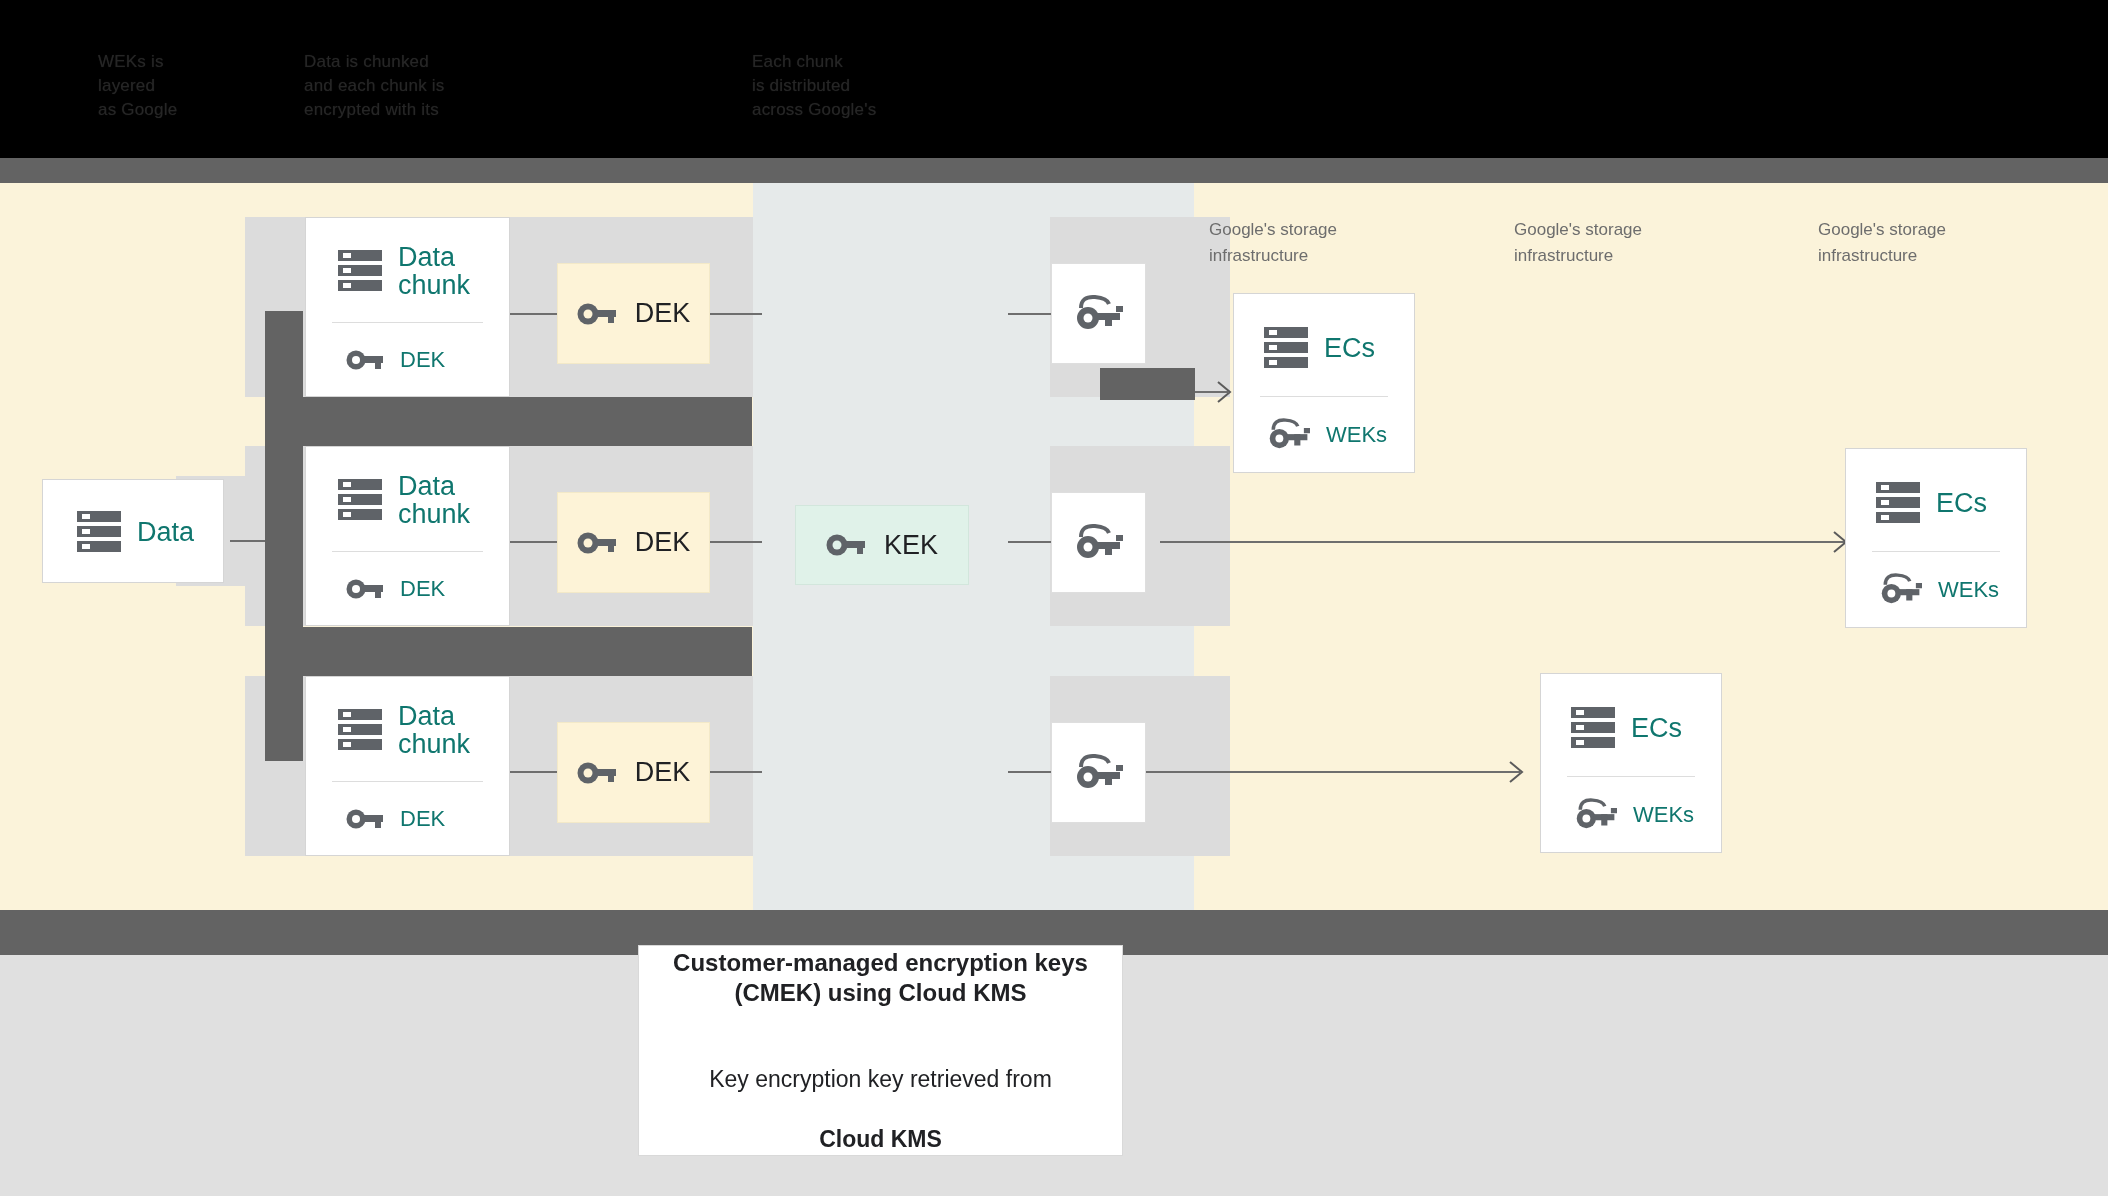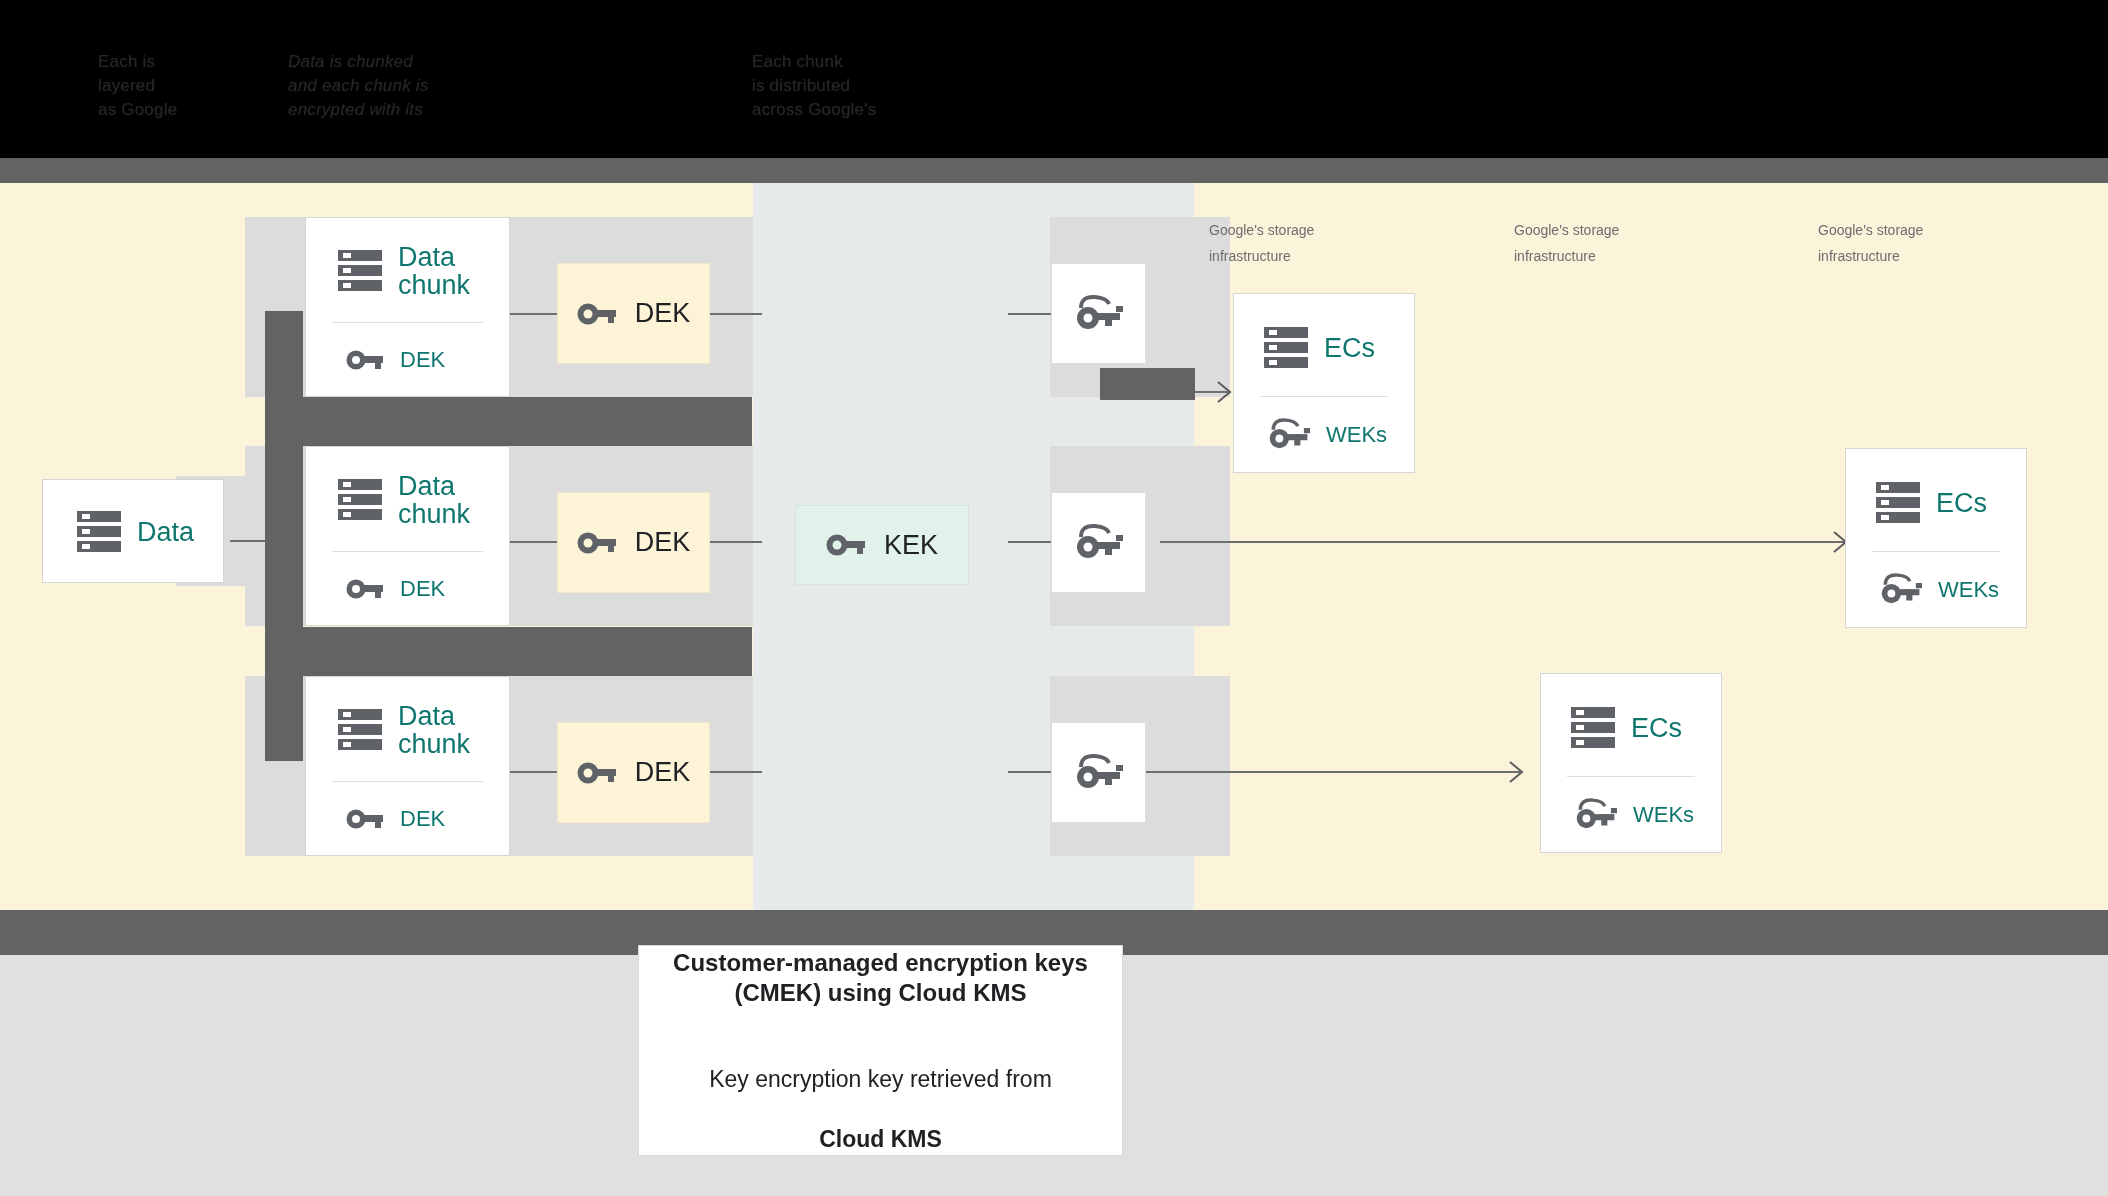--- a/index.html
+++ b/index.html
@@ -16,21 +16,21 @@
   #top-strip{
     position:absolute;left:0;top:0;width:2108px;height:158px;
     background:#000;overflow:hidden;
   }
   #top-strip .hdr-text{
     position:absolute;color:#262626;font-size:17px;line-height:24px;
     white-space:pre-line;letter-spacing:.2px;
     text-shadow:0 0 1px #1a1a1a;
   }
   #top-strip .c1{left:98px;top:50px;}
-  #top-strip .c2{left:288px;top:50px;font-style:italic;}
+  #top-strip .c2{left:304px;top:50px;}
   #top-strip .c3{left:752px;top:50px;}
   #top-strip .c4{left:1330px;top:50px;}
   #strip-bottom-bar{
     position:absolute;left:0;top:158px;width:2108px;height:25px;background:#636363;
   }
 
   
   #canvas{
     position:absolute;left:0;top:183px;width:2108px;height:727px;
     background:#fbf3da; 
@@ -79,21 +79,21 @@
     box-sizing:border-box;display:flex;align-items:center;justify-content:center;
   }
   .conn-thin{position:absolute;background:#6e6e6e;height:1.5px;}
   .arrowhead{position:absolute;}
 
   
   .occl{position:absolute;background:#636363;}
 
   
   .infra-cap{
-    position:absolute;color:#6d6d6d;font-size:14px;line-height:26px;
+    position:absolute;color:#6d6d6d;font-size:17px;line-height:26px;
     white-space:pre-line;
   }
 
   
   #bottom-bar{
     position:absolute;left:0;top:910px;width:2108px;height:45px;background:#636363;
   }
   #bottom-area{
     position:absolute;left:0;top:955px;width:2108px;height:241px;background:#e0e0e0;
   }
@@ -108,21 +108,21 @@
   }
   #caption-card .cap-norm{
     font-size:23px;color:#202124;line-height:30px;margin-top:26px;white-space:pre-line;
   }
   #caption-card .cap-norm b{font-weight:bold;}
 </style>
 </head>
 <body>
 
 <div id="top-strip">
-  <div class="hdr-text c1">Each is
+  <div class="hdr-text c1">WEKs is
 layered
 as Google</div>
   <div class="hdr-text c2">Data is chunked
 and each chunk is
 encrypted with its</div>
   <div class="hdr-text c3">Each chunk
 is distributed
 across Google's</div>
 </div>
 <div id="strip-bottom-bar"></div>

